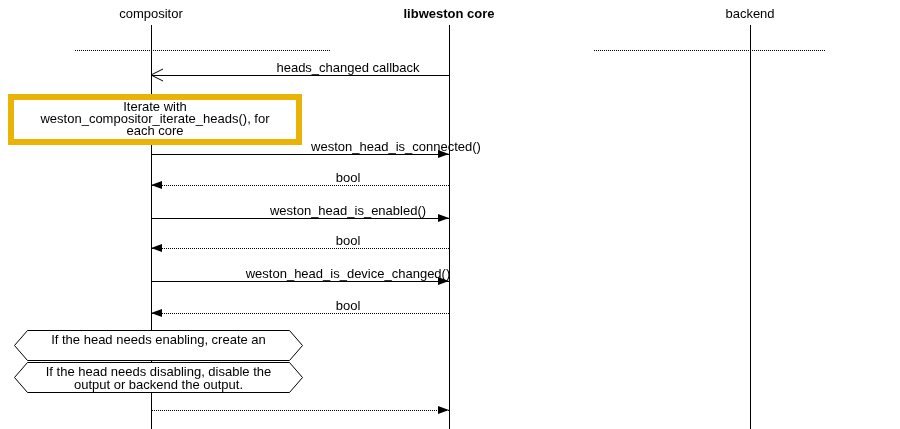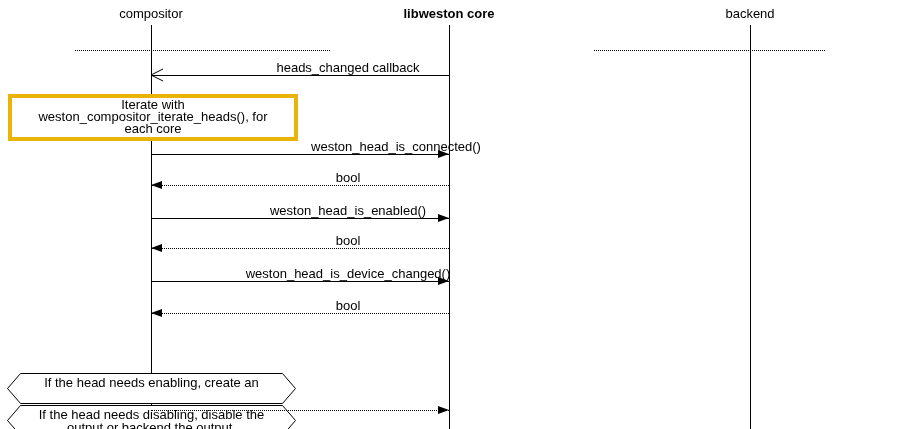--- a/index.html
+++ b/index.html
@@ -75,27 +75,27 @@
     border-top: 4px solid transparent;
     border-bottom: 4px solid transparent;
     border-right: 11px solid #000000;
   }
   .open-arrow { position: absolute; left: 149px; top: 68px; }
   .note-box {
     position: absolute;
     left: 8px;
     top: 94px;
     width: 282px;
-    border: 4px solid #eab308;
+    border: 6px solid #eab308;
     background: #ffffff;
     text-align: center;
     padding: 1px 0 2px 0;
   }
   .note-line { line-height: 12px; height: 12px; white-space: nowrap; }
-  .hex { position: absolute; left: 7px; width: 289px; height: 31px; margin-top: 43px; }
+  .hex { position: absolute; left: 14px; width: 289px; height: 31px; }
   .hex svg { position: absolute; left: 0; top: 0; }
   .hex-text {
     position: absolute;
     left: 0; top: 3px;
     width: 100%;
     text-align: center;
   }
   .hex-line { line-height: 13px; height: 13px; white-space: nowrap; }
 </style>
 </head>

